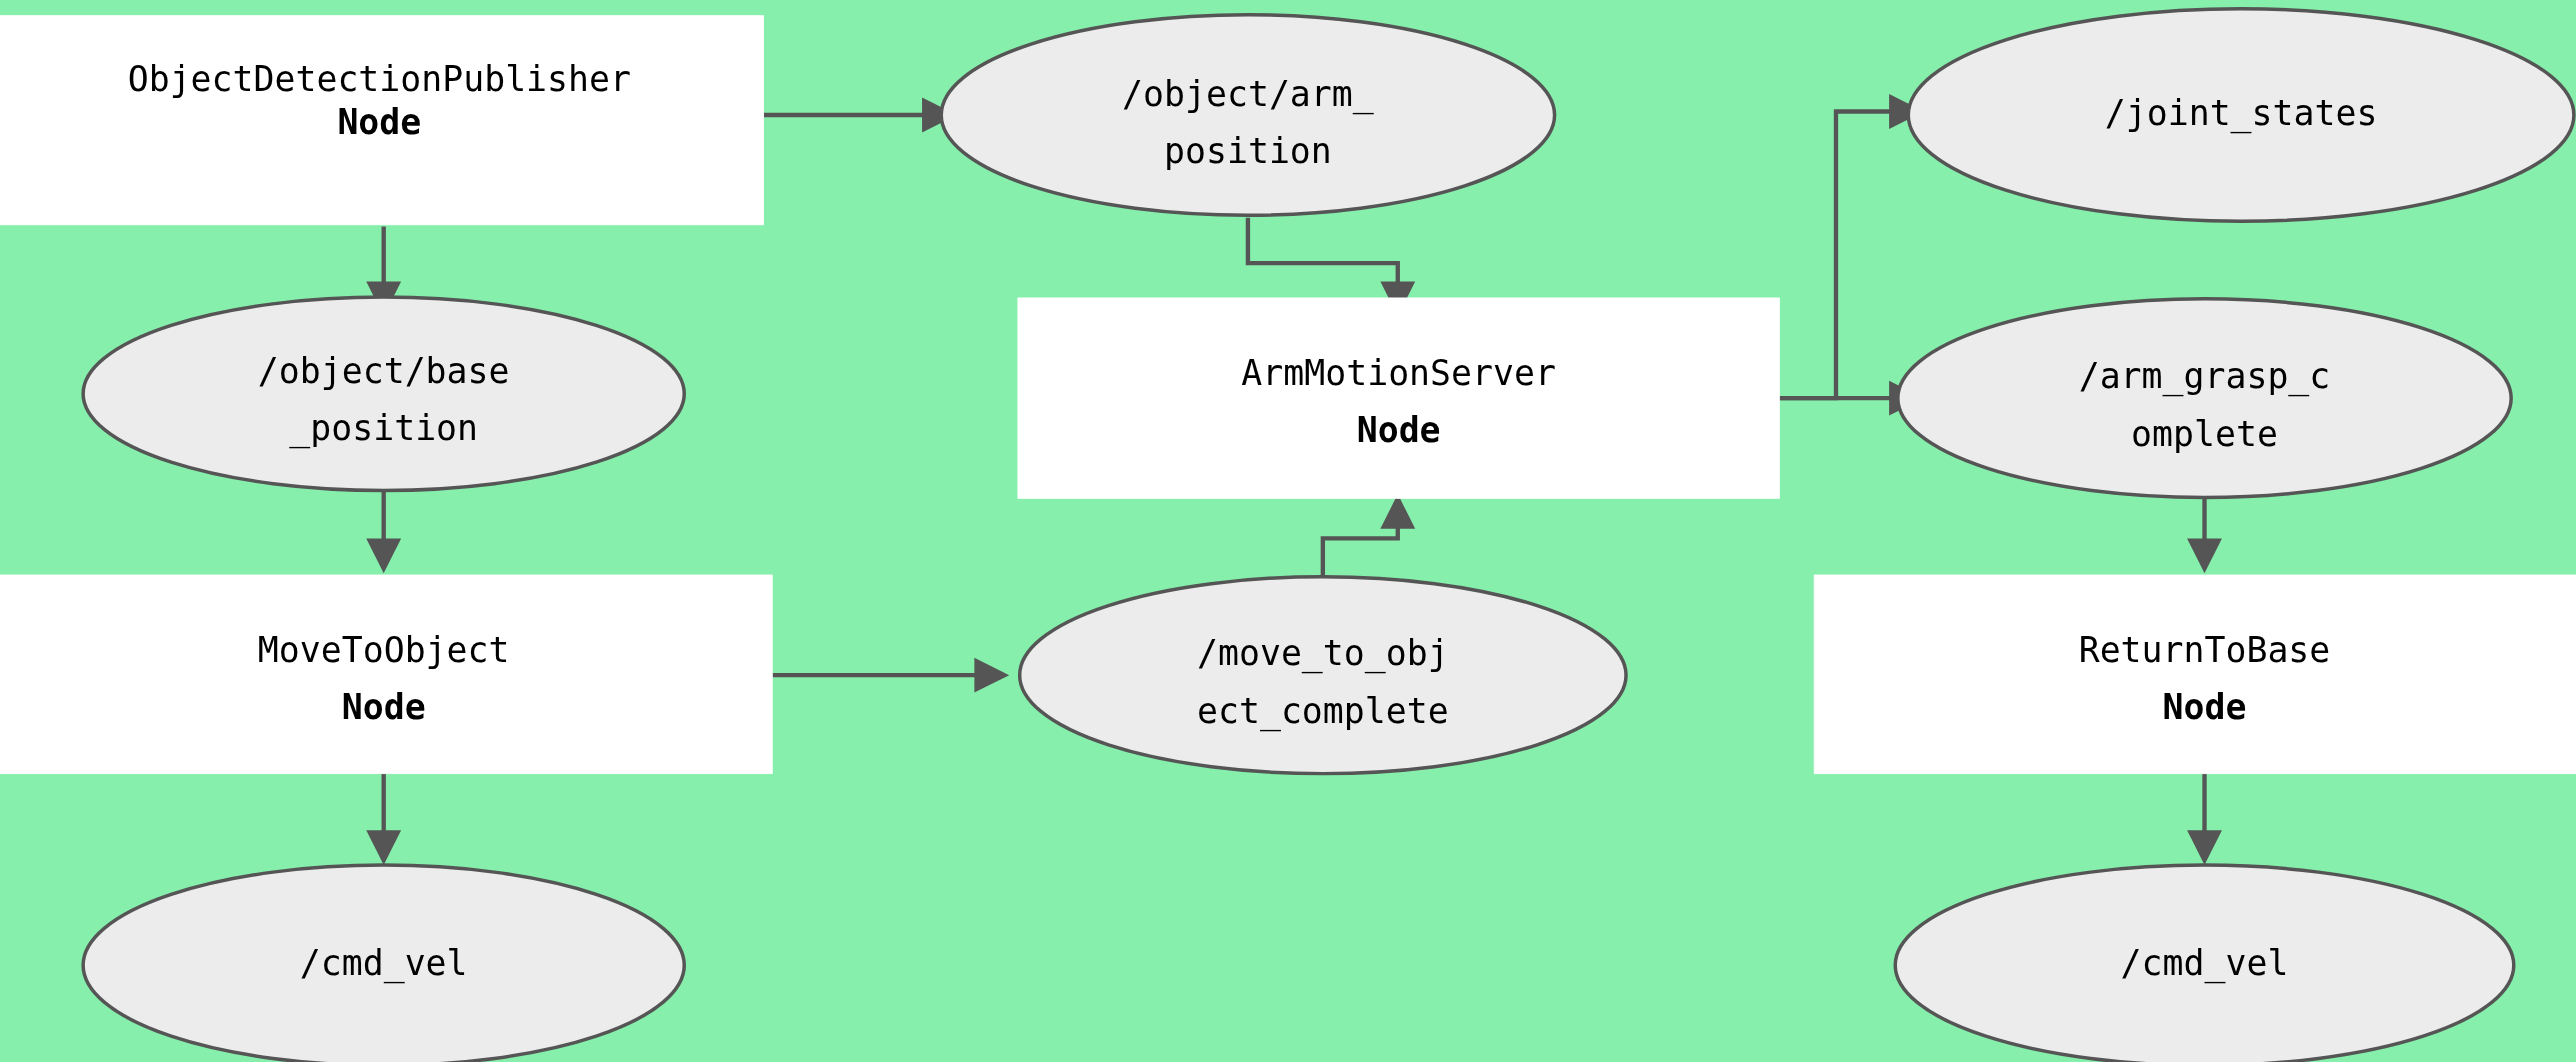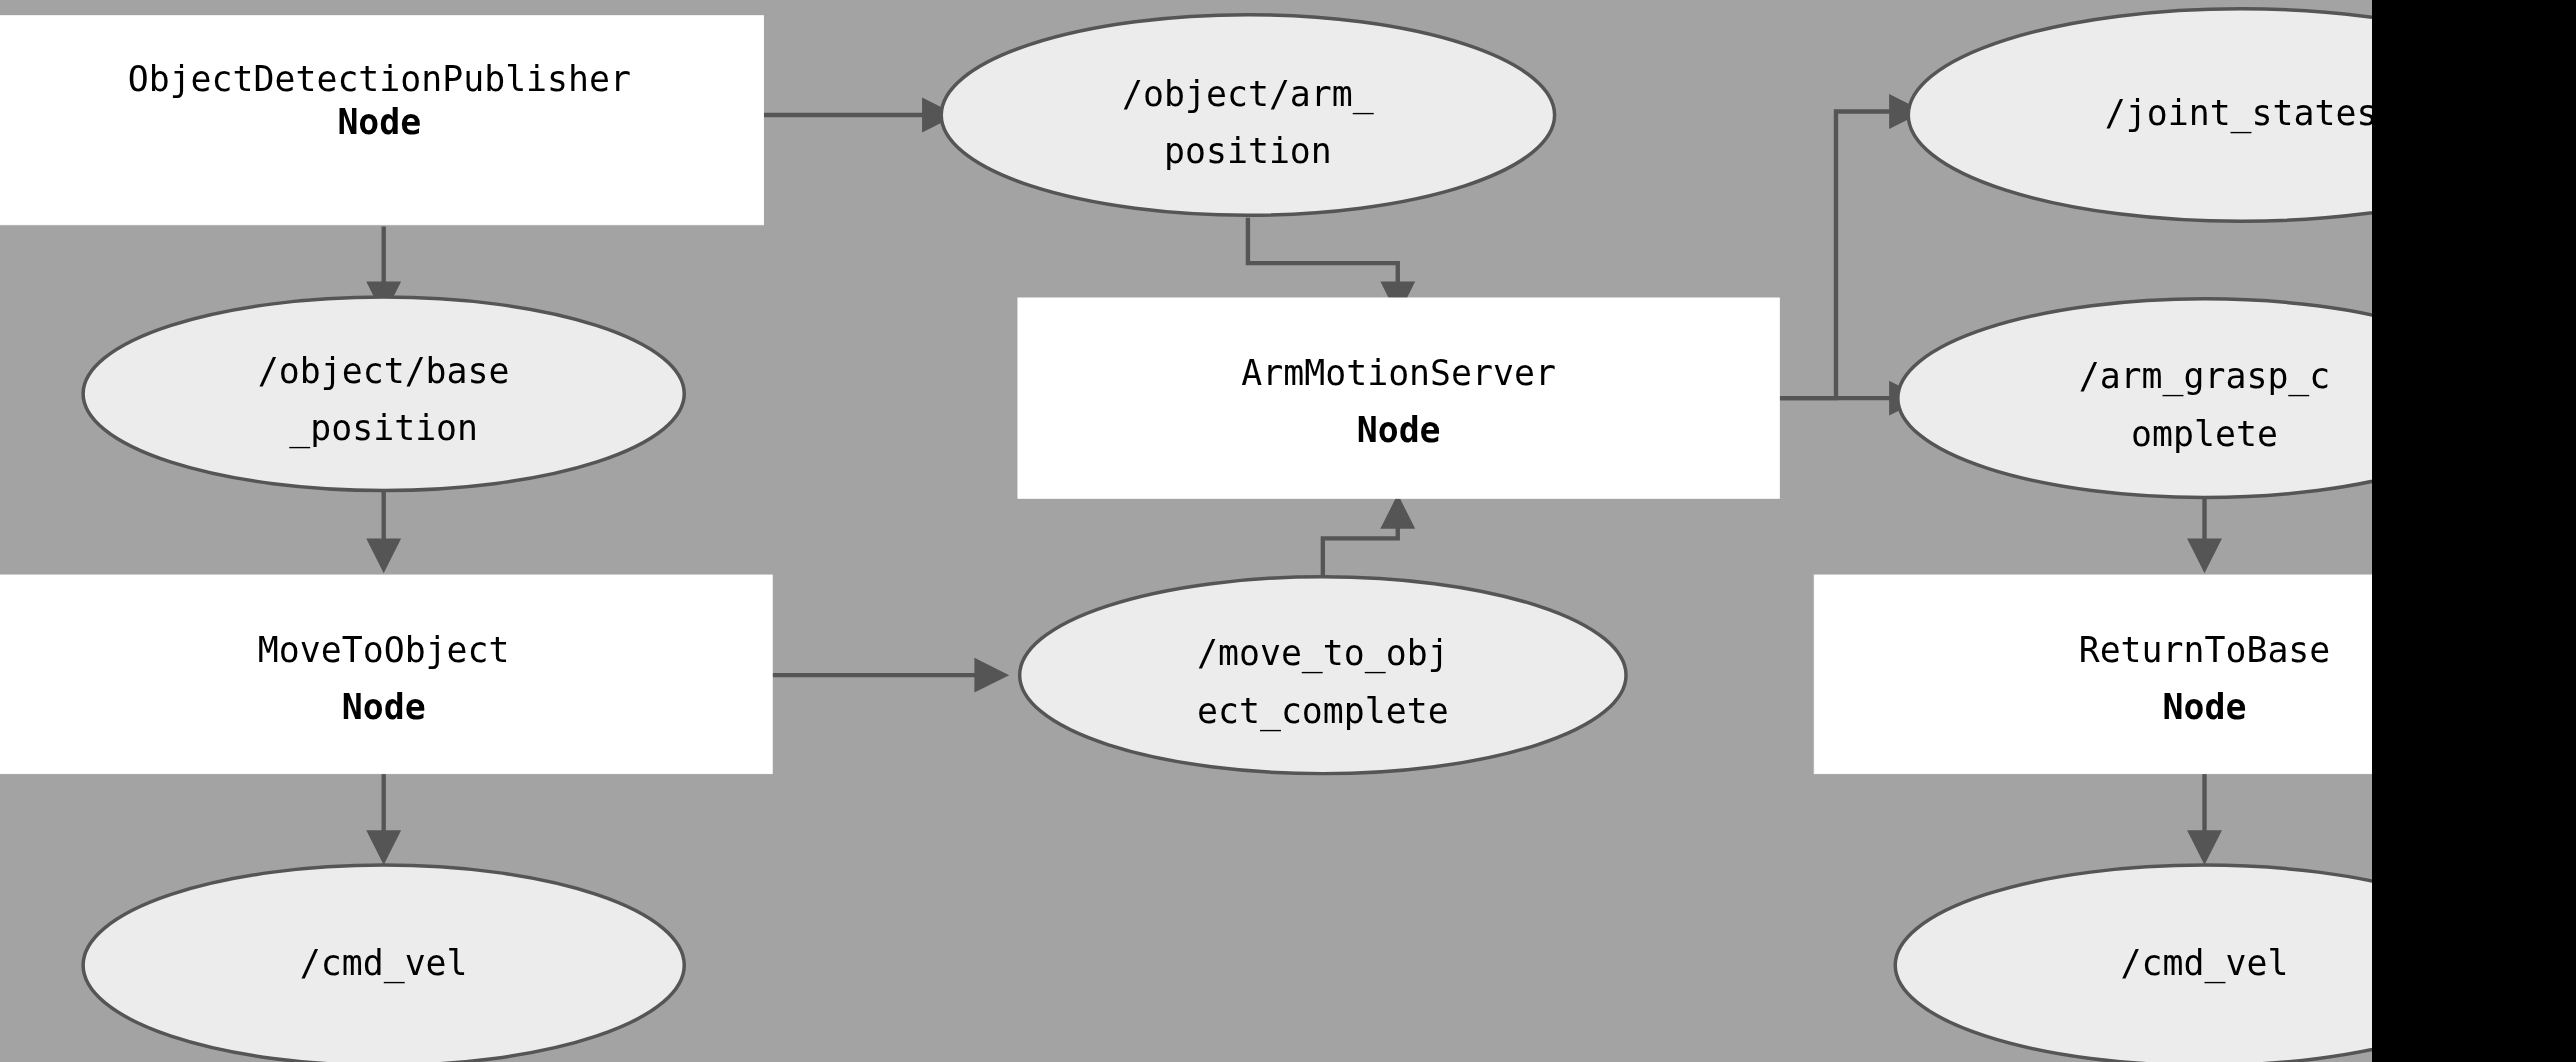--- a/index.html
+++ b/index.html
@@ -3,23 +3,23 @@
 <meta charset="utf-8">
 <title>ROS Node Graph</title>
 <style>
   html, body {
     margin: 0;
     padding: 0;
     background: #000000;
   }
   #graph-root {
     position: relative;
-    width: 2372px;
+    width: 2576px;
     height: 1062px;
-    background: #a3a3a3;
+    background: #86efac;
     overflow: hidden;
   }
   svg#graph-canvas {
     display: block;
     width: 2576px;
     height: 1062px;
   }
   .node-box-shape {
     fill: #ffffff;
     stroke: #ffffff;

